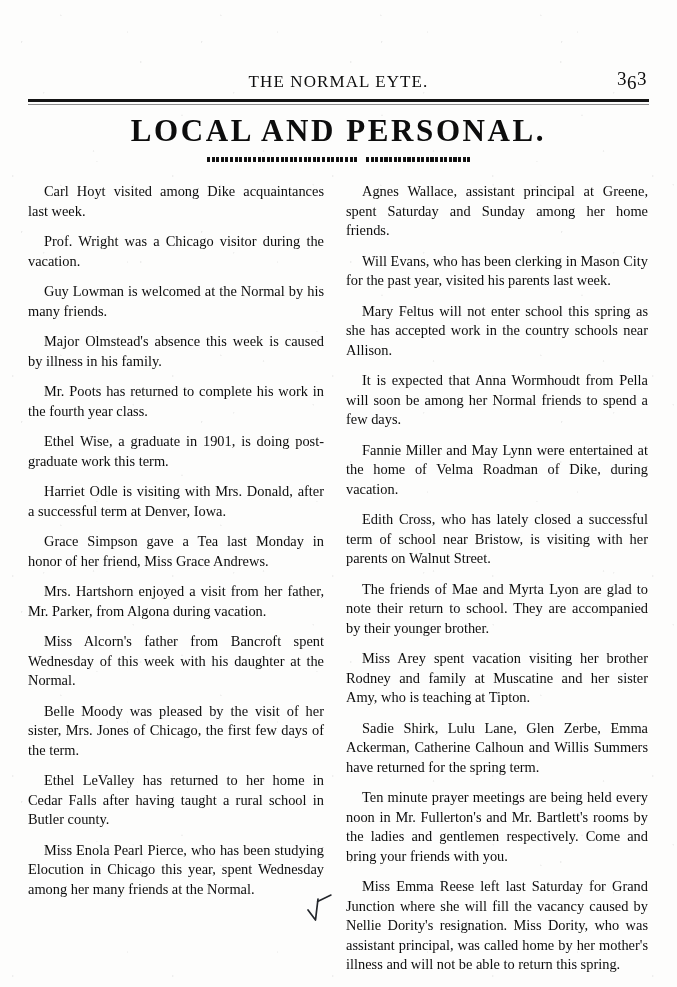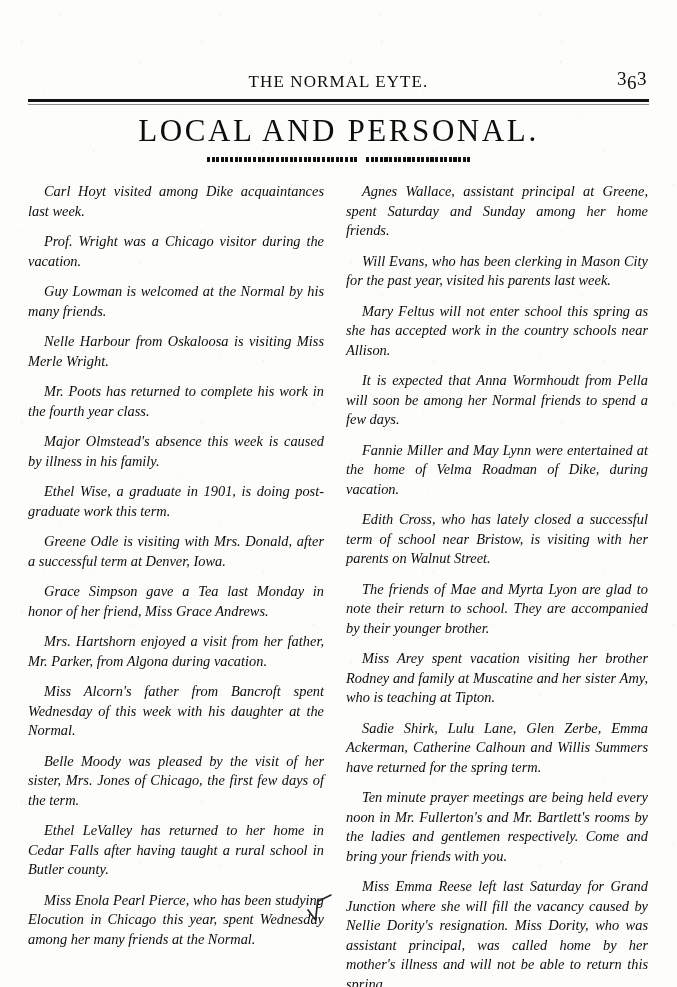--- a/index.html
+++ b/index.html
@@ -92,21 +92,21 @@
   }
 
   
   #section-title {
     position: absolute;
     left: 30px;
     top: 113px;
     width: 617px;
     text-align: center;
     font-size: 31px;
-    font-weight: normal;
+    font-weight: bold;
     letter-spacing: 2.6px;
     white-space: nowrap;
   }
 
   
   #ornament {
     position: absolute;
     left: 207px;
     top: 156px;
     width: 263px;
@@ -140,21 +140,21 @@
 
   .column p {
     margin: 0 0 11px 0;
     text-indent: 16px;
     -webkit-hyphens: none;
     hyphens: none;
   }
   .column p:last-child { margin-bottom: 12px; }
 
   
-  .column p { text-align-last: left; font-style: italic; }
+  .column p { text-align-last: left; }
 
   
   #pen-mark {
     position: absolute;
     left: 306px;
     top: 893px;
     width: 28px;
     height: 30px;
     pointer-events: none;
   }
@@ -180,25 +180,24 @@
 
   <div id="ornament">
     <div class="orn-seg seg-a"></div>
     <div class="orn-seg seg-b"></div>
   </div>
 
   <div class="column" id="col-left">
       <p>Carl Hoyt visited among Dike acquaintances last week.</p>
       <p>Prof. Wright was a Chicago visitor during the vacation.</p>
       <p>Guy Lowman is welcomed at the Normal by his many friends.</p>
-      <p>Nelle Harbour from Oskaloosa is visiting Miss Merle Wright.</p>
+      <p>Major Olmstead's absence this week is caused by illness in his family.</p>
       <p>Mr. Poots has returned to complete his work in the fourth year class.</p>
-      <p>Major Olmstead's absence this week is caused by illness in his family.</p>
       <p>Ethel Wise, a graduate in 1901, is doing post-graduate work this term.</p>
-      <p>Greene Odle is visiting with Mrs. Donald, after a successful term at Denver, Iowa.</p>
+      <p>Harriet Odle is visiting with Mrs. Donald, after a successful term at Denver, Iowa.</p>
       <p>Grace Simpson gave a Tea last Monday in honor of her friend, Miss Grace Andrews.</p>
       <p>Mrs. Hartshorn enjoyed a visit from her father, Mr. Parker, from Algona during vacation.</p>
       <p>Miss Alcorn's father from Bancroft spent Wednesday of this week with his daughter at the Normal.</p>
       <p>Belle Moody was pleased by the visit of her sister, Mrs. Jones of Chicago, the first few days of the term.</p>
       <p>Ethel LeValley has returned to her home in Cedar Falls after having taught a rural school in Butler county.</p>
       <p>Miss Enola Pearl Pierce, who has been studying Elocution in Chicago this year, spent Wednesday among her many friends at the Normal.</p>
     </div>
   <div class="column" id="col-right">
       <p>Agnes Wallace, assistant principal at Greene, spent Saturday and Sunday among her home friends.</p>
       <p>Will Evans, who has been clerking in Mason City for the past year, visited his parents last week.</p>

